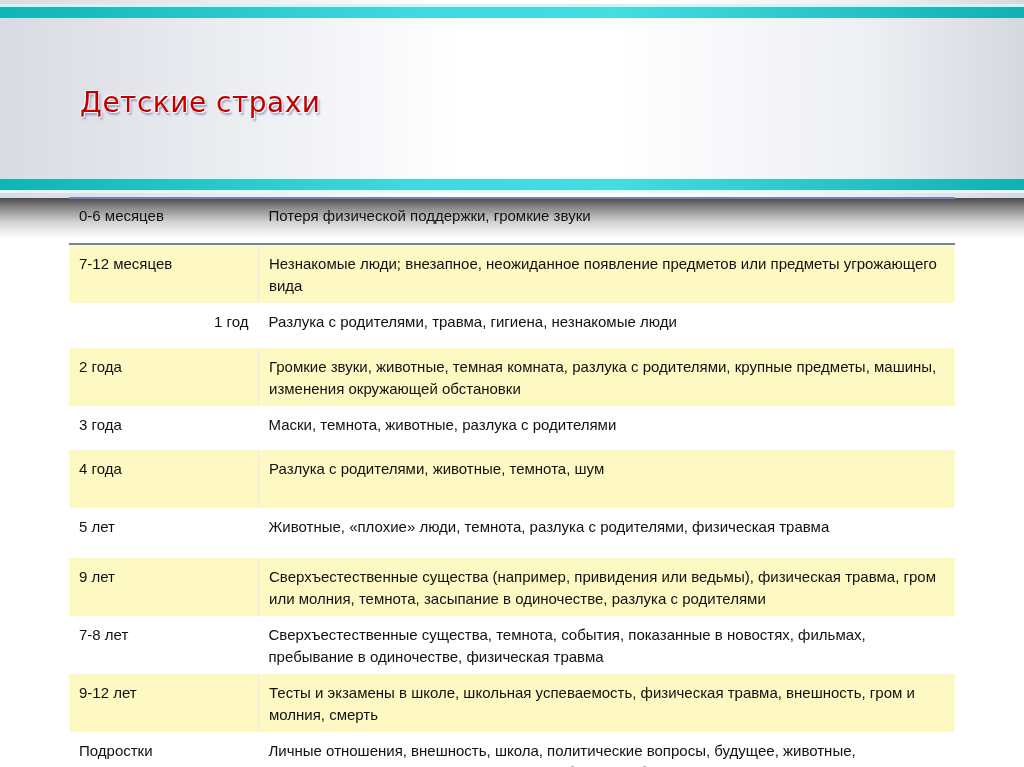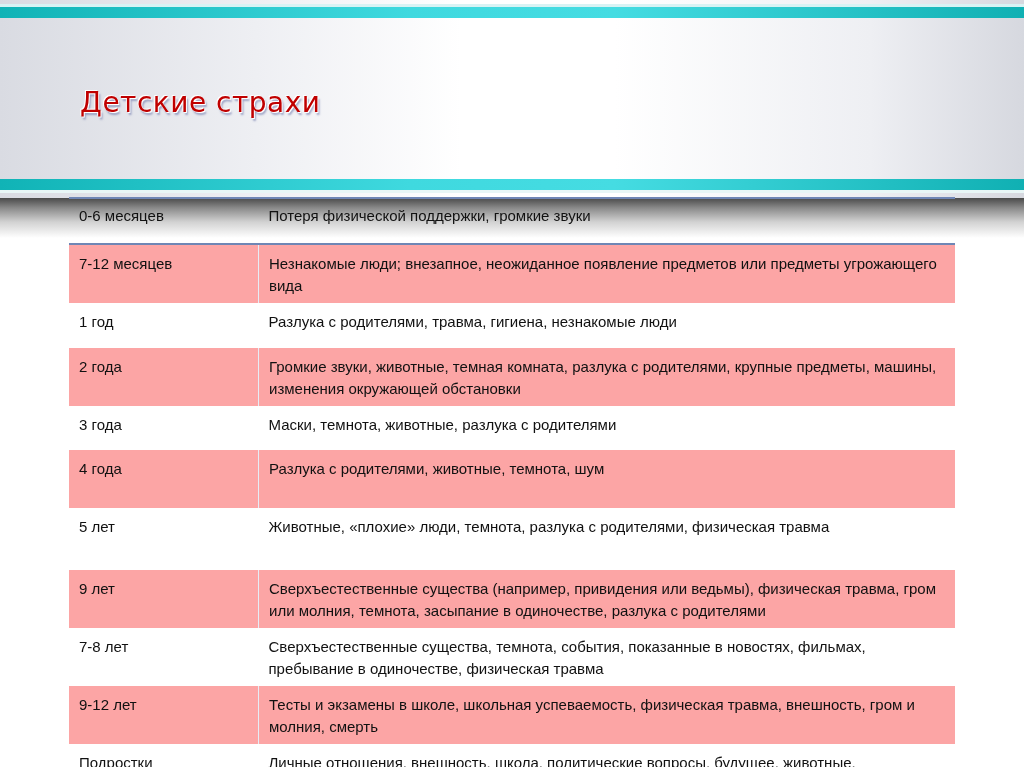--- a/index.html
+++ b/index.html
@@ -36,21 +36,21 @@
   table.fears {
     position: absolute; left: 69px; top: 199px; width: 886px;
     border-collapse: collapse;
     font-family: "Liberation Sans", sans-serif;
     font-size: 15px; color: #111;
   }
   table.fears td {
     vertical-align: top; padding: 8px 10px 6px 10px; line-height: 22px;
   }
   table.fears td.age { width: 169px; }
-  table.fears tr.shaded td { background: #fca5a5; }
+  table.fears tr.shaded td { background: #fef9c3; }
   table.fears tr.shaded td.age { border-right: 1px solid #e6ecf6; }
   table.fears tr.bordered td { border-top: 2px solid #6f86b5; }
   tr.first td { background: transparent; }
 </style>
 </head>
 <body>
 
 <div class="header"></div>
 <div class="band-glow-top"></div>
 <div class="band top"></div>
@@ -65,38 +65,38 @@
   <tbody>
     <tr class="first">
       <td class="age" style="padding-top:6px;padding-bottom:16px;">0-6 месяцев</td>
       <td class="fears" style="padding-top:6px;padding-bottom:16px;">Потеря физической поддержки, громкие звуки</td>
     </tr>
     <tr class="shaded bordered">
       <td class="age">7-12 месяцев</td>
       <td class="fears">Незнакомые люди; внезапное, неожиданное появление предметов или предметы угрожающего вида</td>
     </tr>
     <tr>
-      <td class="age" style="padding-bottom:15px;">1 год</td>
+      <td class="age" style="padding-bottom:15px;text-align:right;">1 год</td>
       <td class="fears" style="">Разлука с родителями, травма, гигиена, незнакомые люди</td>
     </tr>
     <tr class="shaded">
       <td class="age">2 года</td>
       <td class="fears">Громкие звуки, животные, темная комната, разлука с родителями, крупные предметы, машины, изменения окружающей обстановки</td>
     </tr>
     <tr>
       <td class="age" style="padding-bottom:14px;">3 года</td>
       <td class="fears" style="padding-bottom:14px;">Маски, темнота, животные, разлука с родителями</td>
     </tr>
     <tr class="shaded">
       <td class="age" style="padding-bottom:20px;">4 года</td>
       <td class="fears" style="padding-bottom:28px;">Разлука с родителями, животные, темнота, шум</td>
     </tr>
     <tr>
       <td class="age" style="padding-bottom:14px;">5 лет</td>
-      <td class="fears" style="padding-bottom:32px;">Животные, «плохие» люди, темнота, разлука с родителями, физическая травма</td>
+      <td class="fears" style="padding-bottom:20px;">Животные, «плохие» люди, темнота, разлука с родителями, физическая травма</td>
     </tr>
     <tr class="shaded">
       <td class="age">9 лет</td>
       <td class="fears">Сверхъестественные существа (например, привидения или ведьмы), физическая травма, гром или молния, темнота, засыпание в одиночестве, разлука с родителями</td>
     </tr>
     <tr>
       <td class="age">7-8 лет</td>
       <td class="fears">Сверхъестественные существа, темнота, события, показанные в новостях, фильмах, пребывание в одиночестве, физическая травма</td>
     </tr>
     <tr class="shaded">

